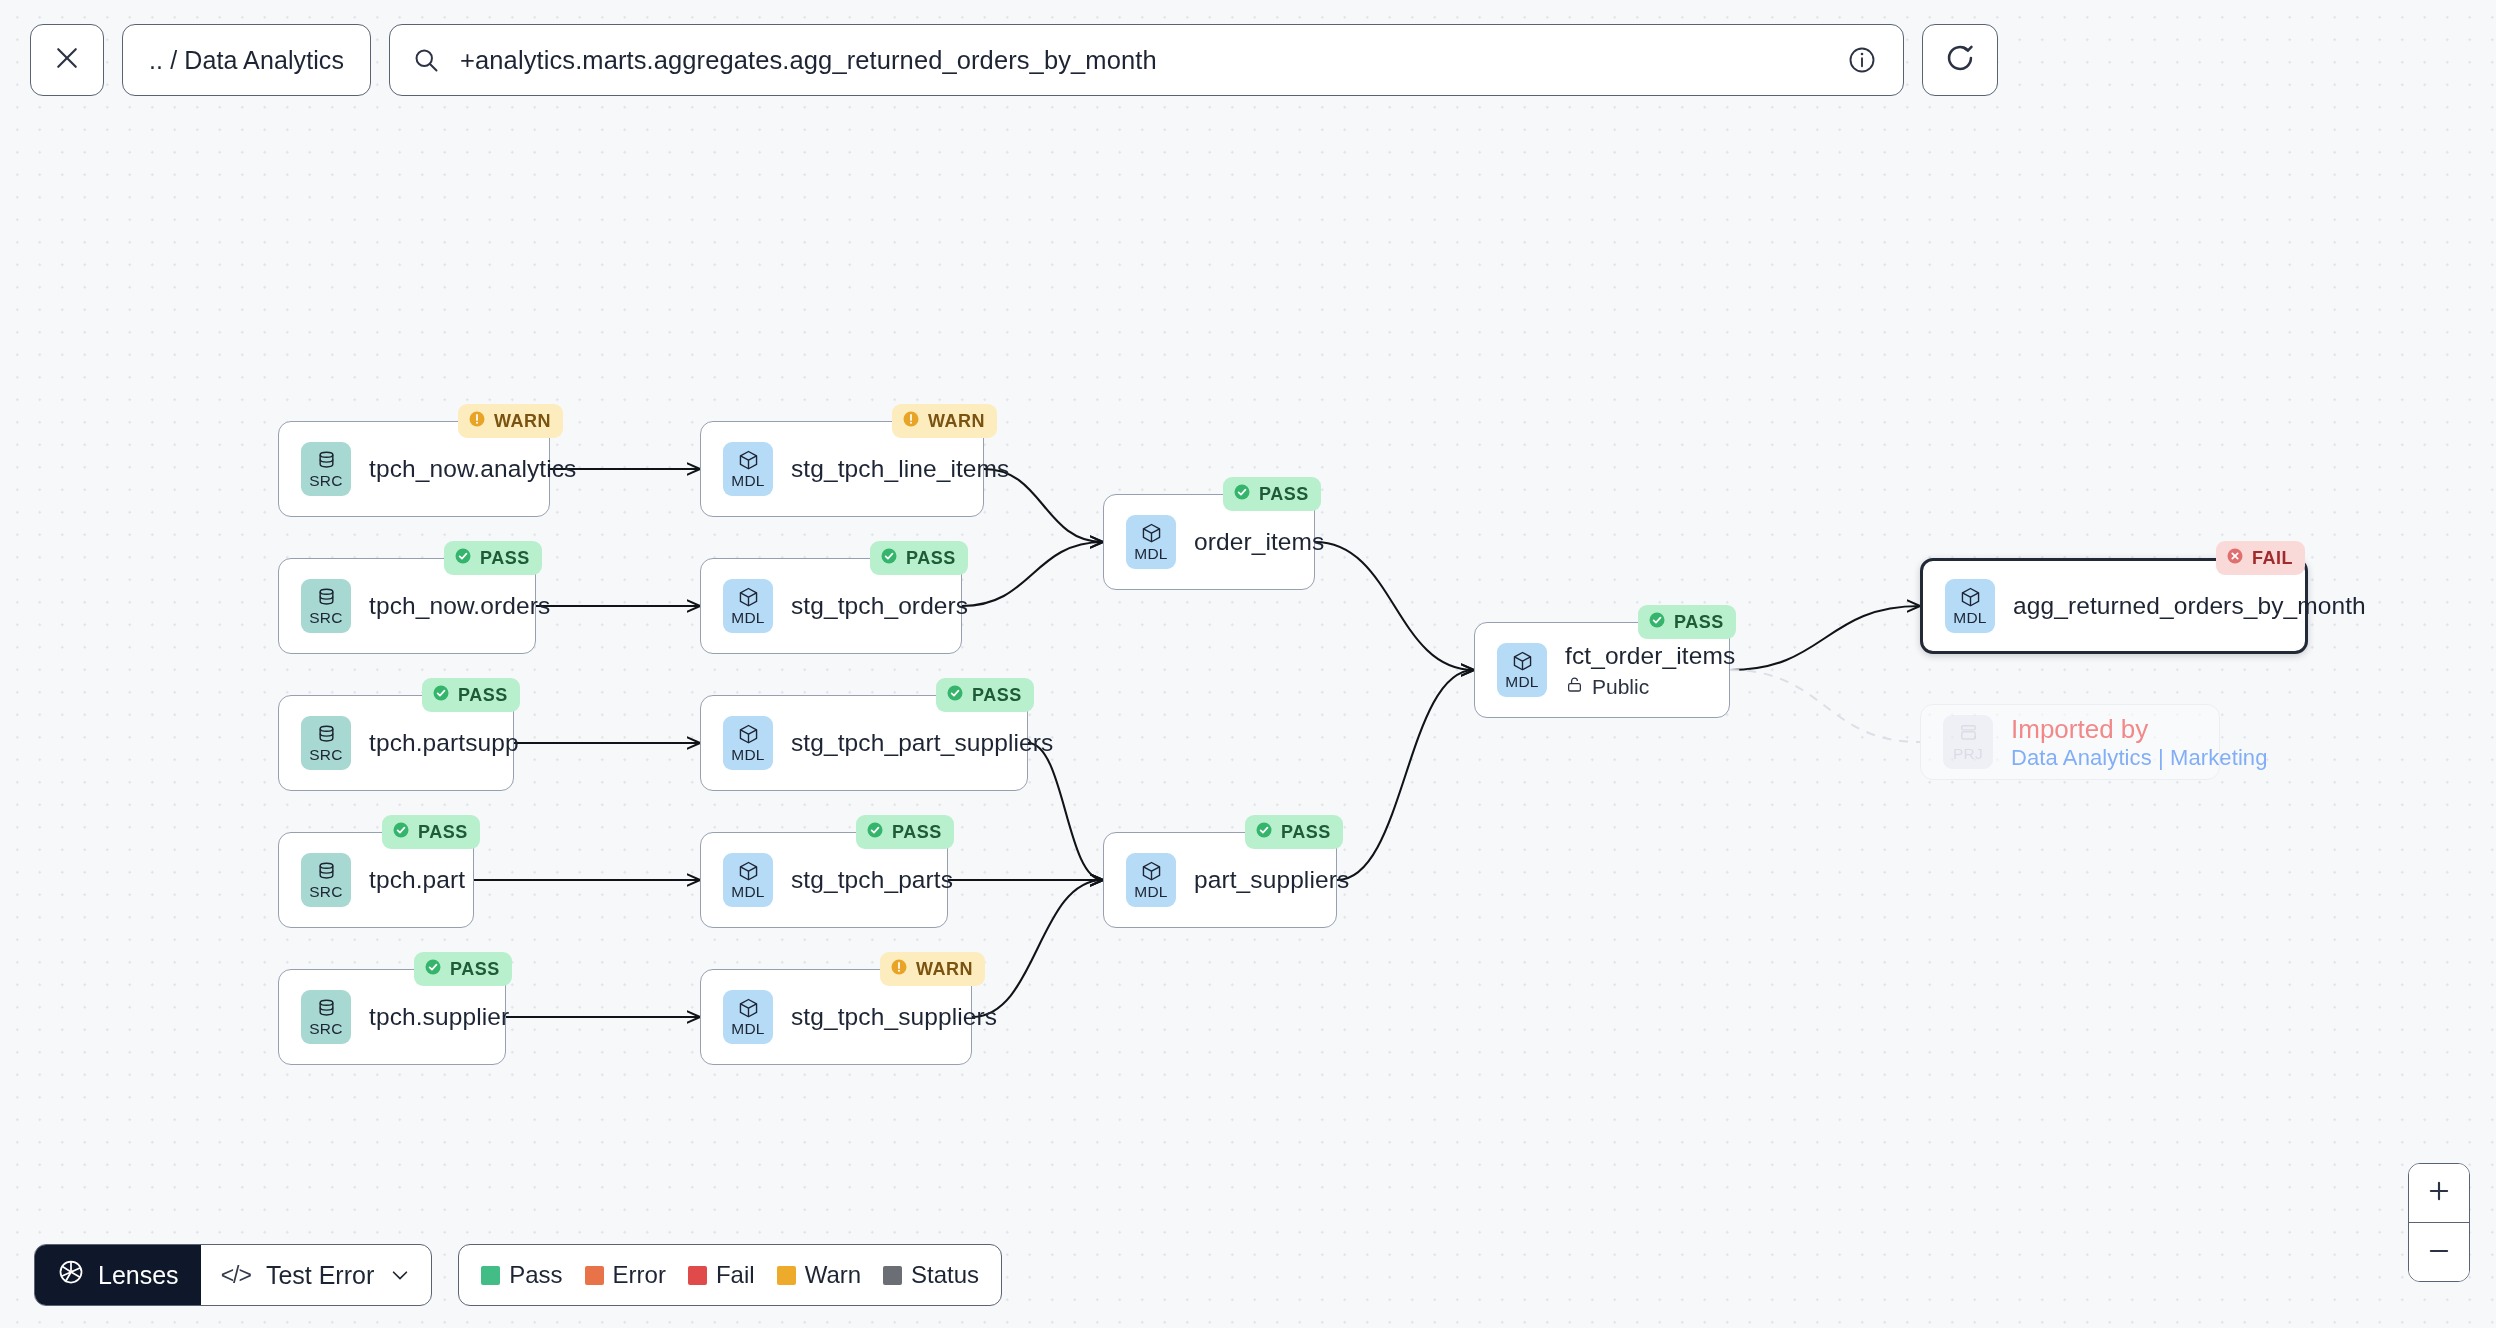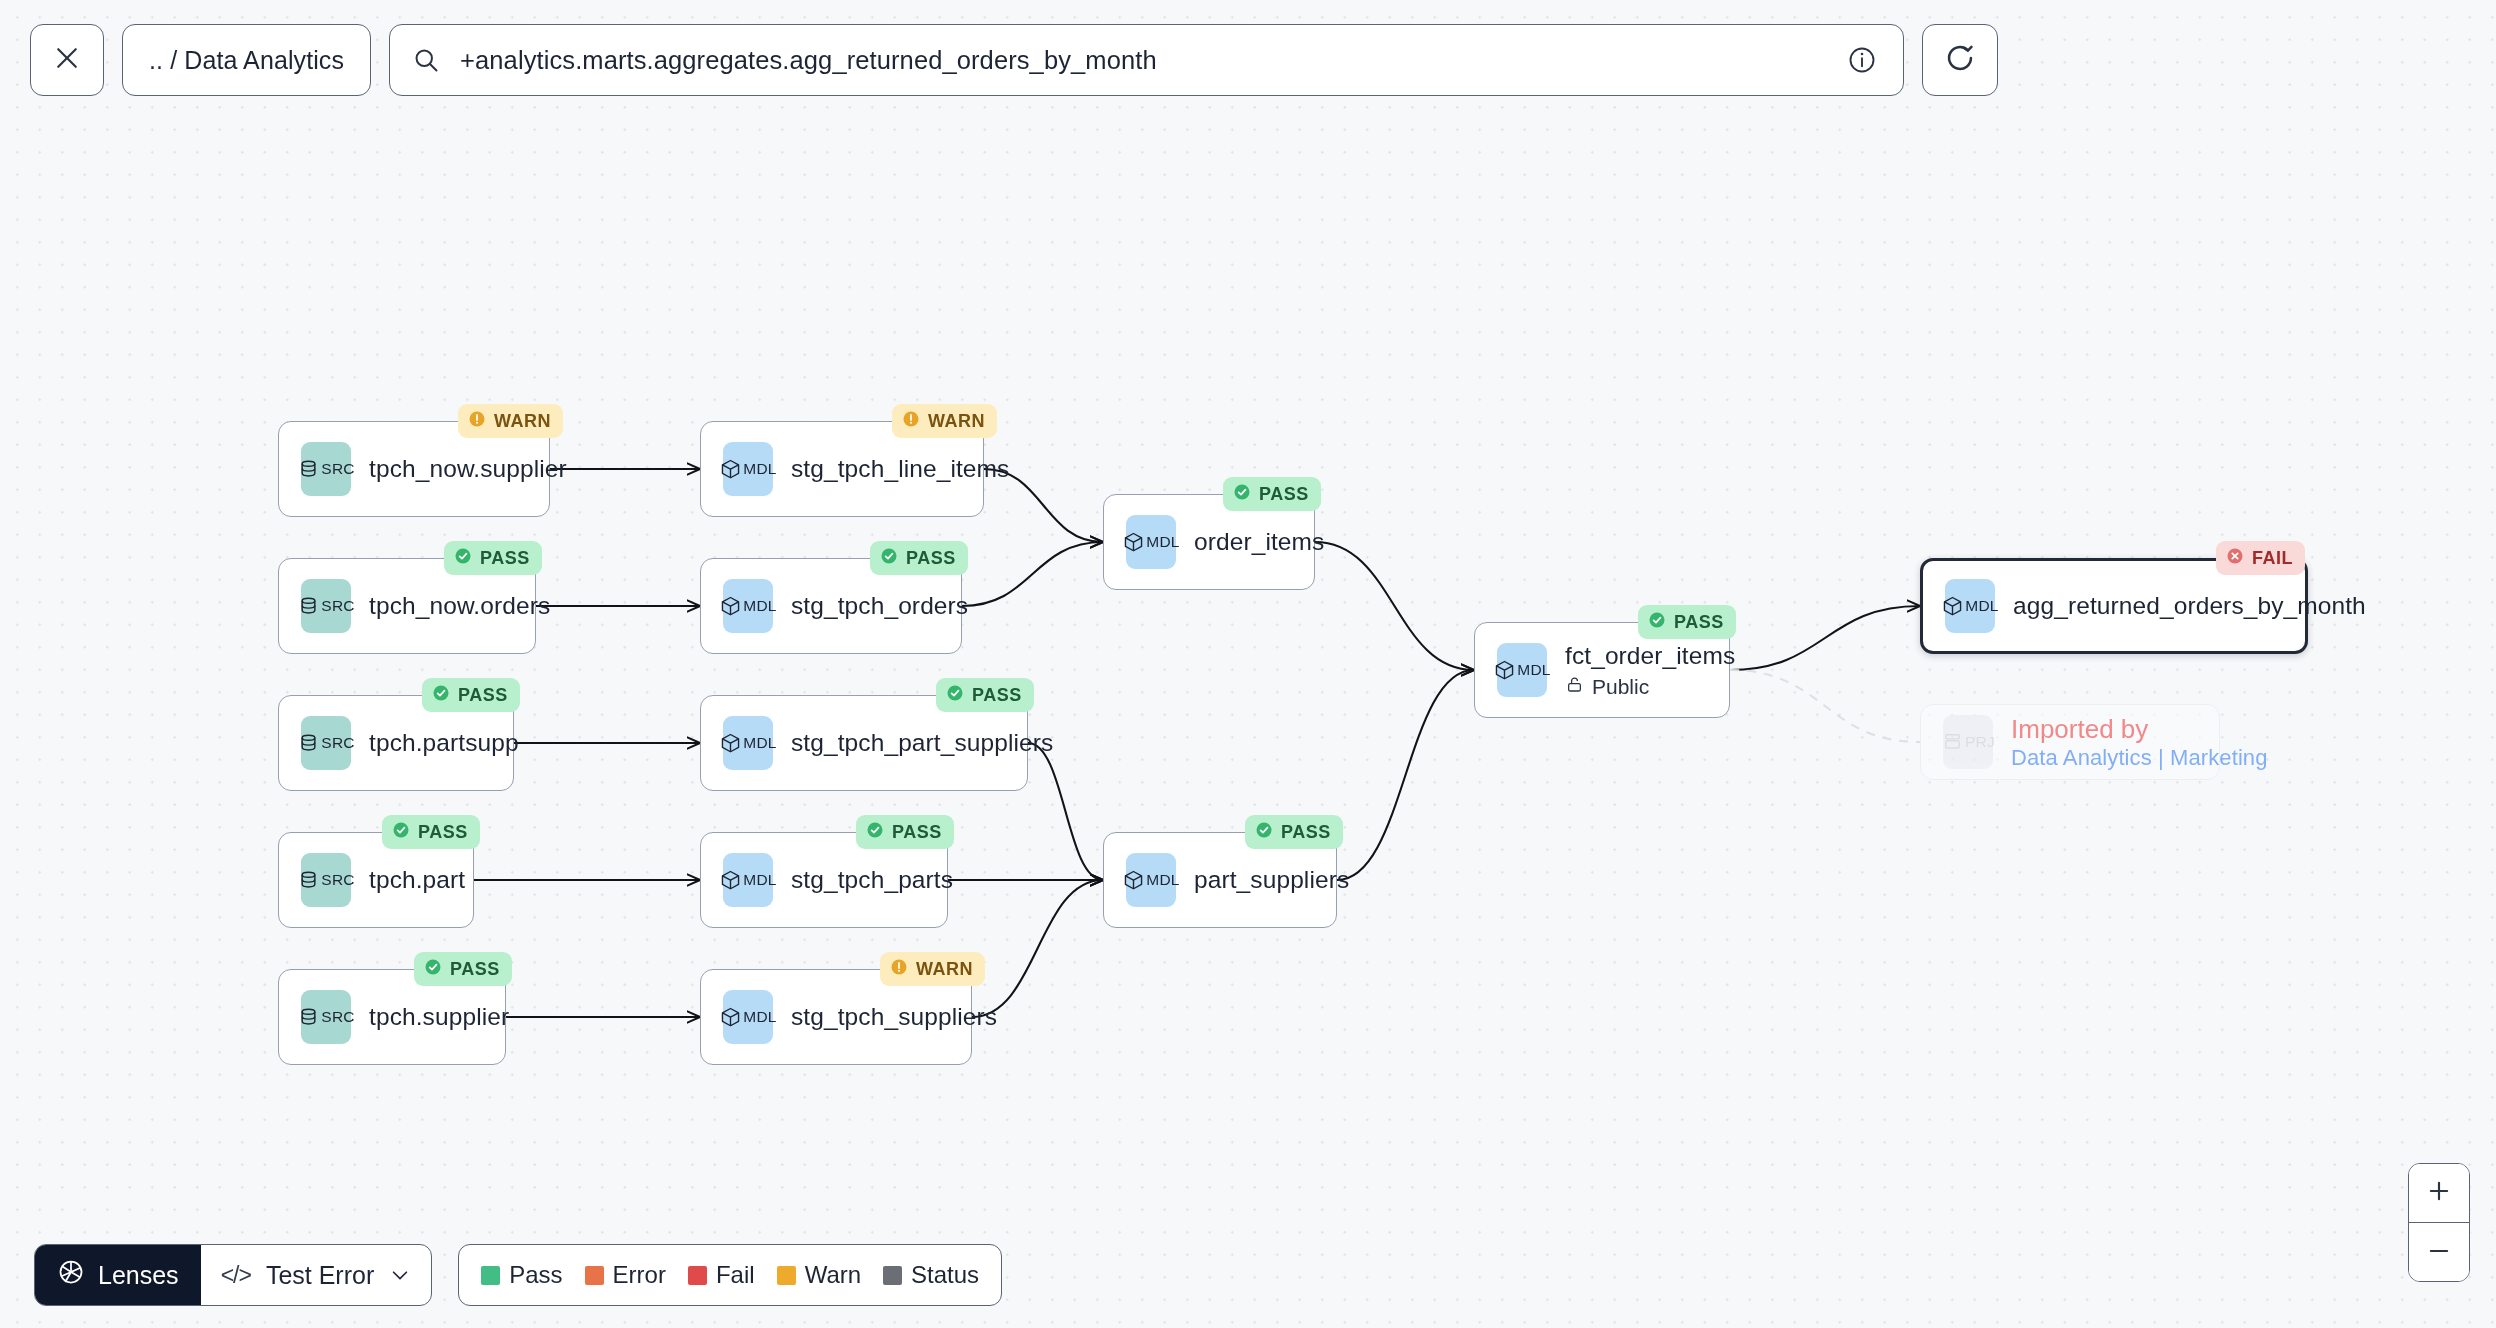--- a/index.html
+++ b/index.html
@@ -83,21 +83,21 @@
     cursor: pointer;
   }
   .node.selected {
     border: 3px solid #222a38;
     box-shadow: 0 2px 7px rgba(25,32,45,0.20);
   }
   .node .chip {
     flex: 0 0 auto;
     width: 50px; height: 54px;
     border-radius: 9px;
-    display: flex; 
+    display: flex; flex-direction: column;
     align-items: center; justify-content: center;
     gap: 1px;
   }
   .chip.src { background: #a8d8d2; }
   .chip.mdl { background: #b6dbf7; }
   .chip.prj { background: #dcdcf0; }
   .chip svg { width: 23px; height: 23px; display: block; }
   .chip .ctag {
     font-size: 15.5px;
     font-weight: 500;
@@ -303,21 +303,21 @@
        <span>
               <svg viewBox="0 0 24 24" fill="none" stroke="#1d2433" stroke-width="1.5">
       <ellipse cx="12" cy="6" rx="6.6" ry="2.7"></ellipse>
       <path d="M5.4 6 v5 c0 1.5 3 2.7 6.6 2.7 s6.6-1.2 6.6-2.7 V6"></path>
       <path d="M5.4 11 v5 c0 1.5 3 2.7 6.6 2.7 s6.6-1.2 6.6-2.7 V11"></path>
     </svg>
             </span>
        <span class="ctag">SRC</span>
      </div>
      <div class="body">
-       <div class="nlabel">tpch_now.supplier</div>
+       <div class="nlabel">tpch_now.analytics</div>
 
      </div>
         </div>
         <div class="badge warn" style="left: 458px; top: 404px;">
           <span><svg viewBox="0 0 24 24">
               <circle cx="12" cy="12" r="10" fill="#e8a426"></circle>
      <line x1="12" y1="6.6" x2="12" y2="13.4" stroke="#ffffff" stroke-width="2.3" stroke-linecap="round"></line>
      <circle cx="12" cy="17" r="1.35" fill="#ffffff"></circle>
             </svg></span>
                  <span>WARN</span>

